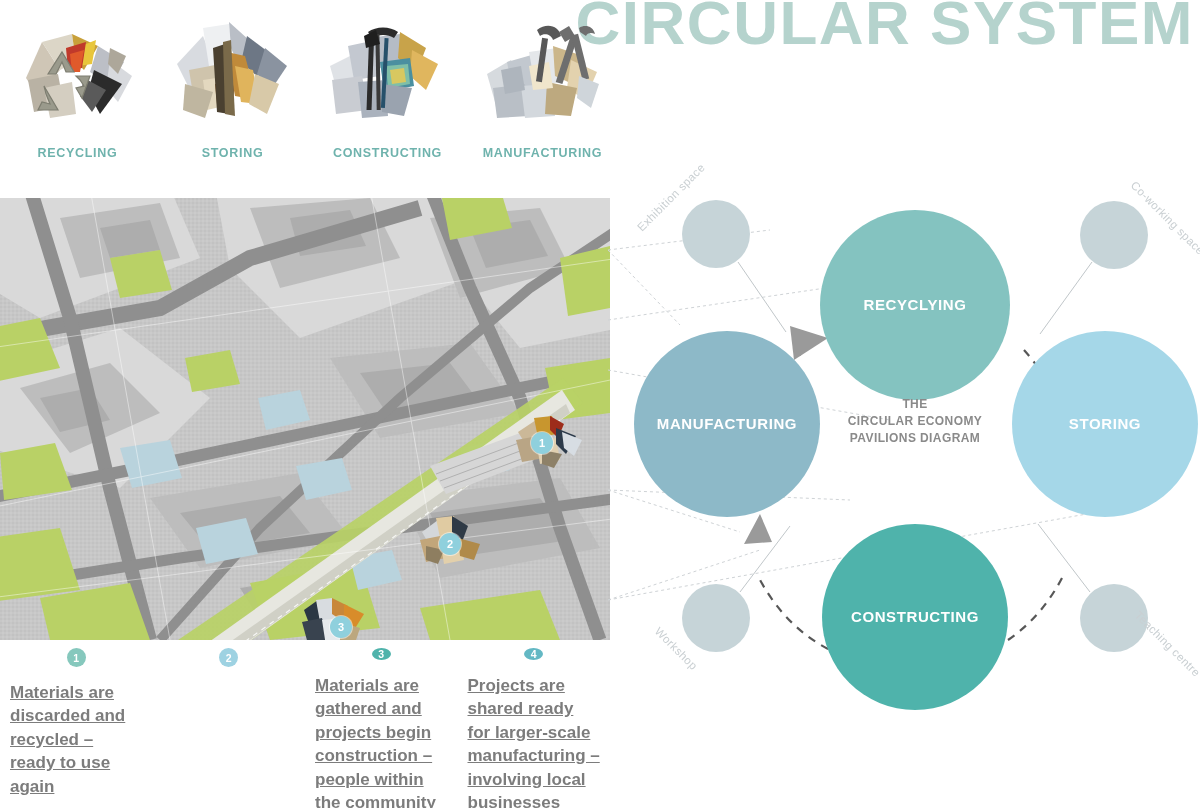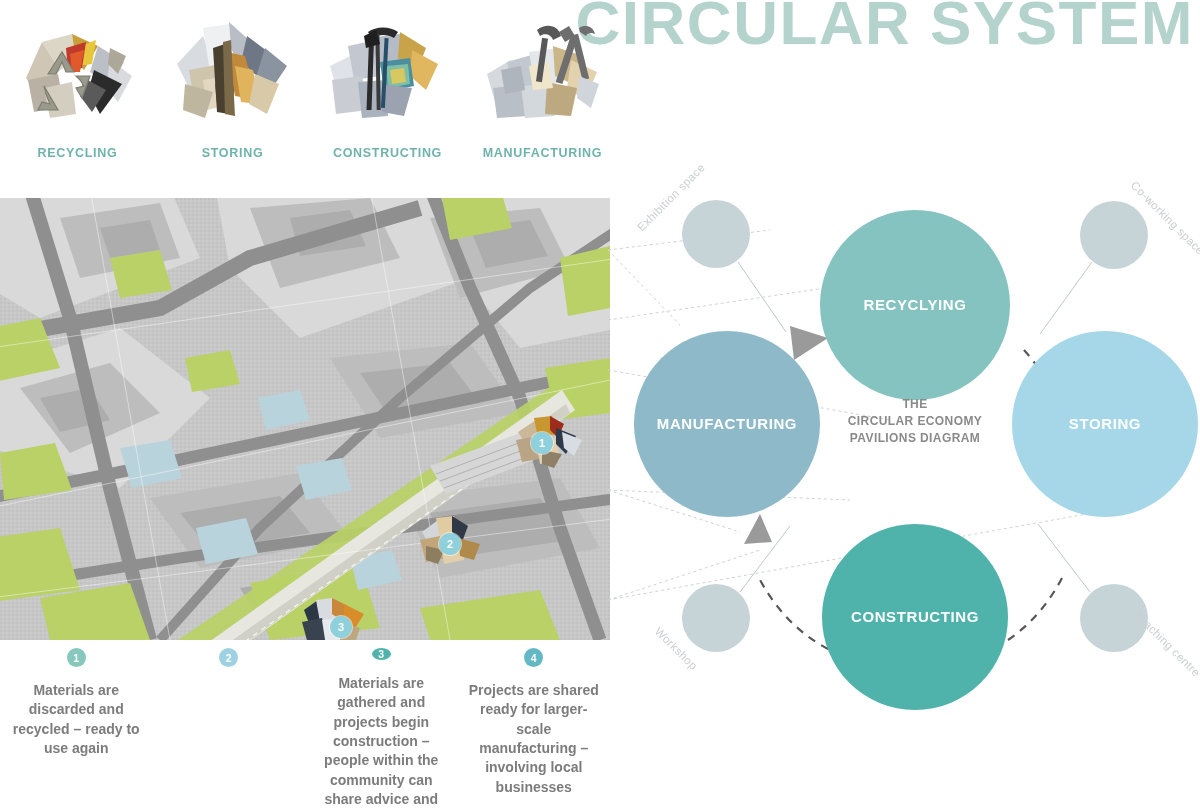--- a/index.html
+++ b/index.html
@@ -100,25 +100,25 @@
     border-radius: 50%;
     color: #fff;
     font-size: 10.5px;
     font-weight: bold;
     display: flex;
     align-items: center;
     justify-content: center;
     margin-bottom: 14px;
   }
   .cap-text {
-    font-size: 14px;
+    font-size: 17px;
     font-weight: bold;
     line-height: 1.38;
     color: #7c7c7c;
-    text-align: center;
+    text-decoration: underline;
   }
 
   
   .diagram {
     position: absolute;
     left: 610px; top: 120px;
     width: 590px; height: 600px;
   }
   .diagram svg { display: block; width: 100%; height: 100%; overflow: visible; }
 

